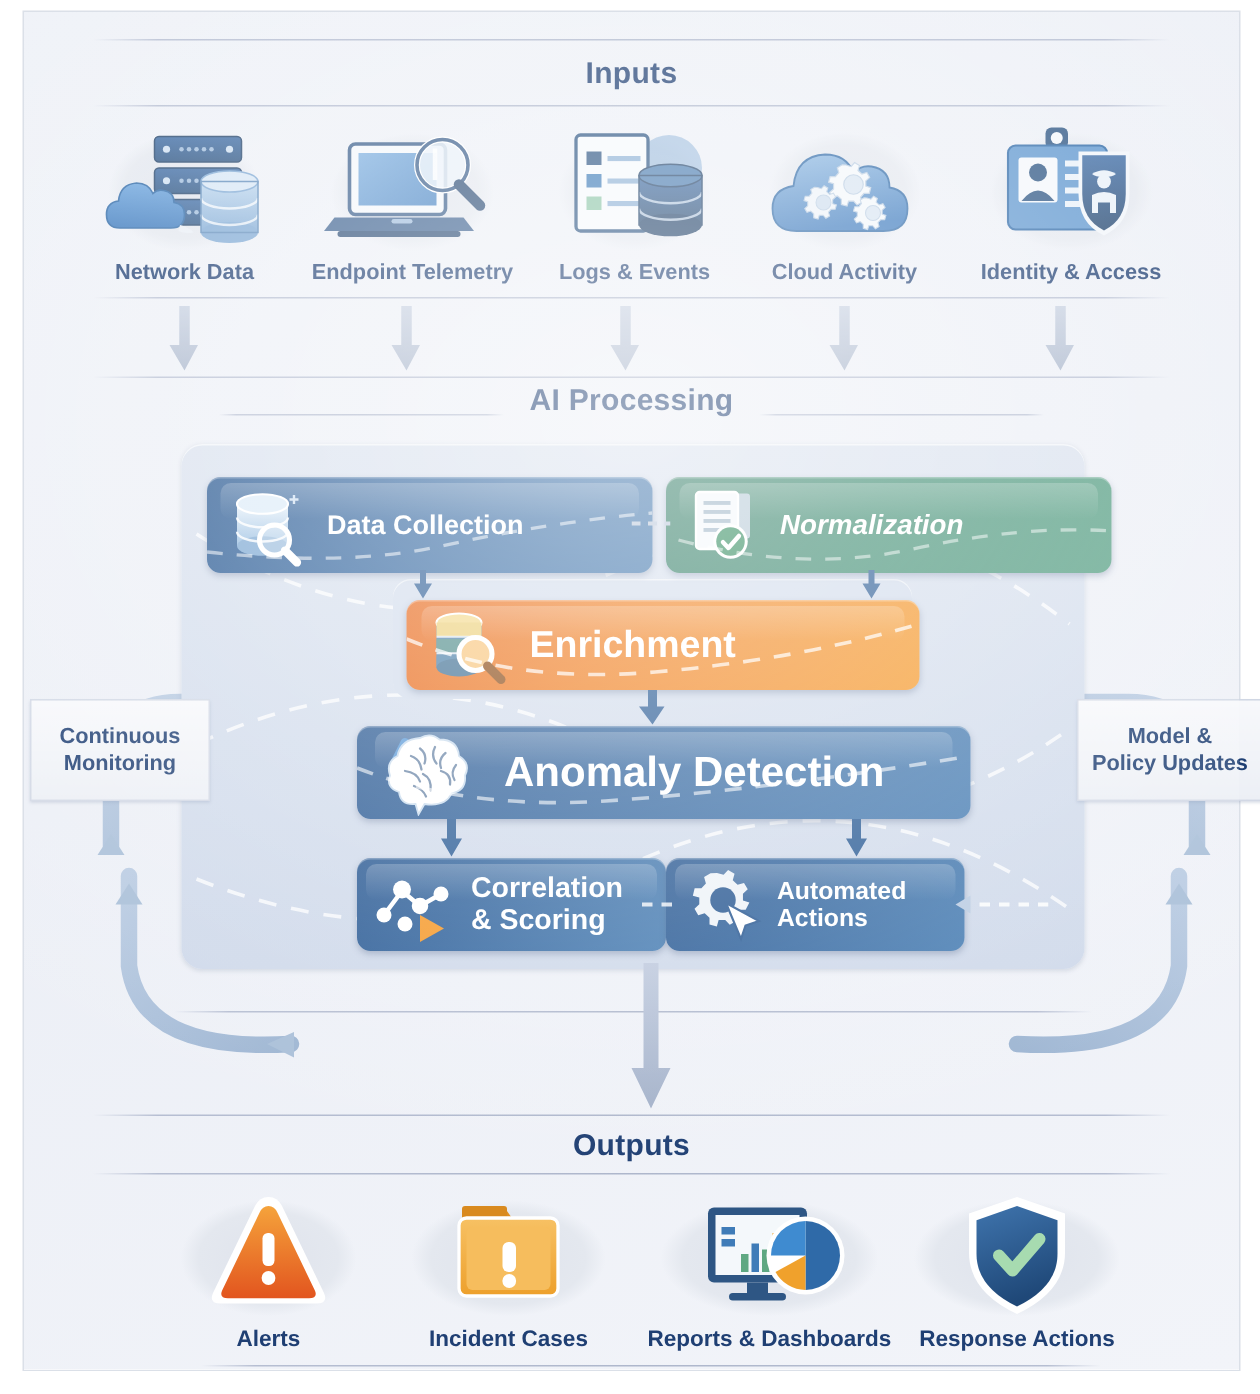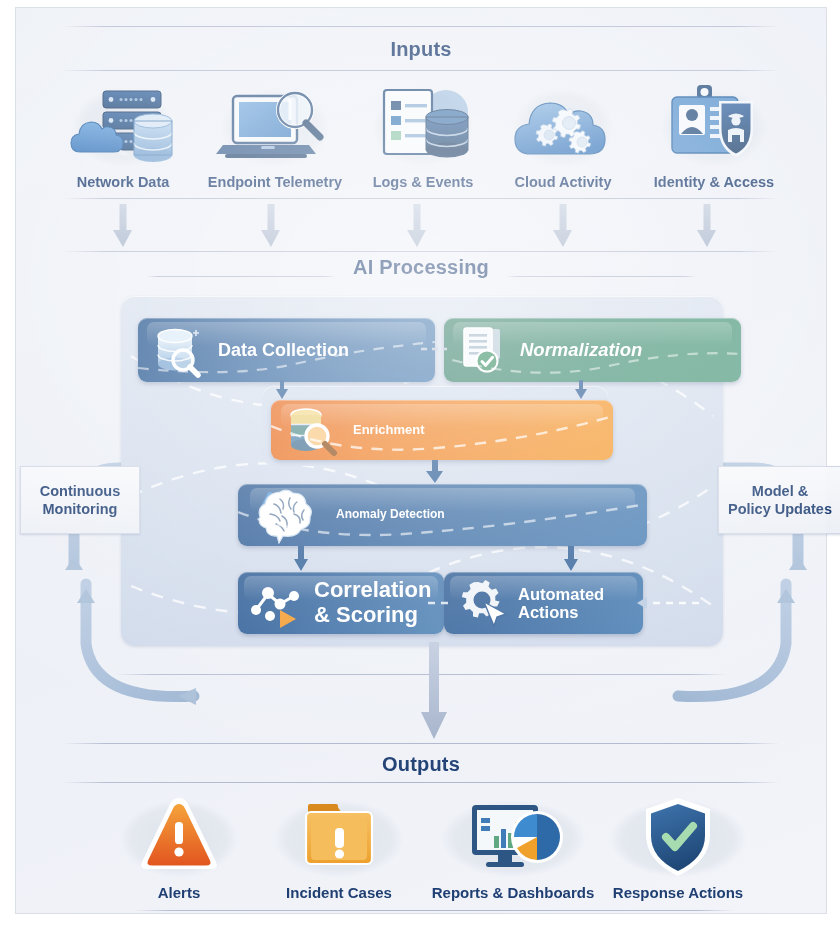--- a/index.html
+++ b/index.html
@@ -427,21 +427,21 @@
         <rect x="8" y="23" width="30" height="9" fill="#4f8c8a"></rect>
         <rect x="8" y="34" width="30" height="8" fill="#4a7fa8"></rect>
         <ellipse cx="23" cy="42" rx="15" ry="6" fill="#3f6f93"></ellipse>
         <g stroke="#ffffff" stroke-opacity=".8" stroke-width="1.4">
           <path d="M8 21.5 h30"></path>
             <path d="M8 32.5 h30"></path>
         </g>
         <circle cx="34" cy="33" r="11" fill="#f8c57c" stroke="#ffffff" stroke-width="3.4"></circle>
         <path d="M42 41 l9 9" stroke="#8b4a14" stroke-width="6" stroke-linecap="round"></path>
       </svg>
-      <div class="plabel" style="font-size:13px;margin-left:12px;">Enrichment</div>
+      <div class="plabel" style="font-size:25px;margin-left:12px;">Enrichment</div>
     </div>
 
     <svg class="conn" style="left:408px;top:452px;width:22px;height:24px;" viewBox="0 0 22 24">
       <path d="M8 0 h6 v11 h5 L11 23 L2 11 h6z" fill="#2c5d96"></path>
     </svg>
 
     <div class="pbox blue2" style="left:222px;top:476px;width:395px;height:62px;padding-left:14px;">
       <div class="glow"></div>
       <svg class="wave" viewBox="0 0 395 62" preserveAspectRatio="none">
         <path d="M0 28 q70 28 160 22 q100 -7 235 -30" fill="none" stroke="#ffffff" stroke-opacity=".6" stroke-width="2.4" stroke-dasharray="11 9"></path>
@@ -454,21 +454,21 @@
             <path d="M22 18 q6 2 7 9"></path>
             <path d="M38 12 q-3 6 1 11"></path>
           <path d="M45 16 q-5 4 -3 10"></path>
             <path d="M18 28 q8 1 10 7"></path>
             <path d="M30 30 q6 3 5 11"></path>
           <path d="M42 28 q7 2 6 9"></path>
             <path d="M52 24 q-4 5 -1 10"></path>
             <path d="M24 38 q6 2 8 7"></path>
         </g>
       </svg>
-      <div class="plabel" style="font-size:12px;margin-left:10px;">Anomaly Detection</div>
+      <div class="plabel" style="font-size:28px;margin-left:10px;">Anomaly Detection</div>
     </div>
 
     <svg class="conn" style="left:275px;top:538px;width:20px;height:26px;" viewBox="0 0 20 26">
       <path d="M7 0 h6 v13 h4 L10 25 L3 13 h4z" fill="#2c5d96"></path>
     </svg>
     <svg class="conn" style="left:545px;top:538px;width:20px;height:26px;" viewBox="0 0 20 26">
       <path d="M7 0 h6 v13 h4 L10 25 L3 13 h4z" fill="#2c5d96"></path>
     </svg>
 
     <div class="pbox blue2" style="left:222px;top:564px;width:196px;height:62px;padding-left:10px;">
@@ -479,21 +479,21 @@
         </g>
         <g fill="#ffffff">
           <circle cx="8" cy="34" r="5"></circle>
             <circle cx="20" cy="17" r="6"></circle>
           <circle cx="32" cy="28" r="5.5"></circle>
             <circle cx="46" cy="20" r="5"></circle>
           <circle cx="22" cy="40" r="5"></circle>
         </g>
         <path d="M32 34 l16 9 -16 9z" fill="#f59a2c"></path>
       </svg>
-      <div class="plabel" style="font-size:22px;margin-left:6px;">
+      <div class="plabel" style="font-size:19px;margin-left:6px;">
         <div>Correlation</div>
         <div>&amp; Scoring</div>
       </div>
     </div>
 
     <div class="pbox blue2" style="left:428px;top:564px;width:189px;height:62px;padding-left:10px;">
       <div class="glow"></div>
       <svg class="pic" width="58" height="54" viewBox="0 0 58 54">
         <g fill="#eef3f8">
           <path d="M24 6 l4.4 1.2 3-3.2 4.3 2.5-1.2 4.3 3.2 3 4.3-1.2 2.5 4.3-3.2 3 0 4.5 4.3 1.2-2.5 4.9-4.5 0-3 3.2 1.2 4.3-4.3 2.5-3-3.2-4.4 0-1.2 4.3-4.9-1.2 0-4.5-3.2-3-4.3 1.2-2.5-4.3 3.2-3 0-4.5-4.3-1.2 1.2-4.9 4.5 0 3-3.2-1.2-4.3 4.3-2.5z"></path>

